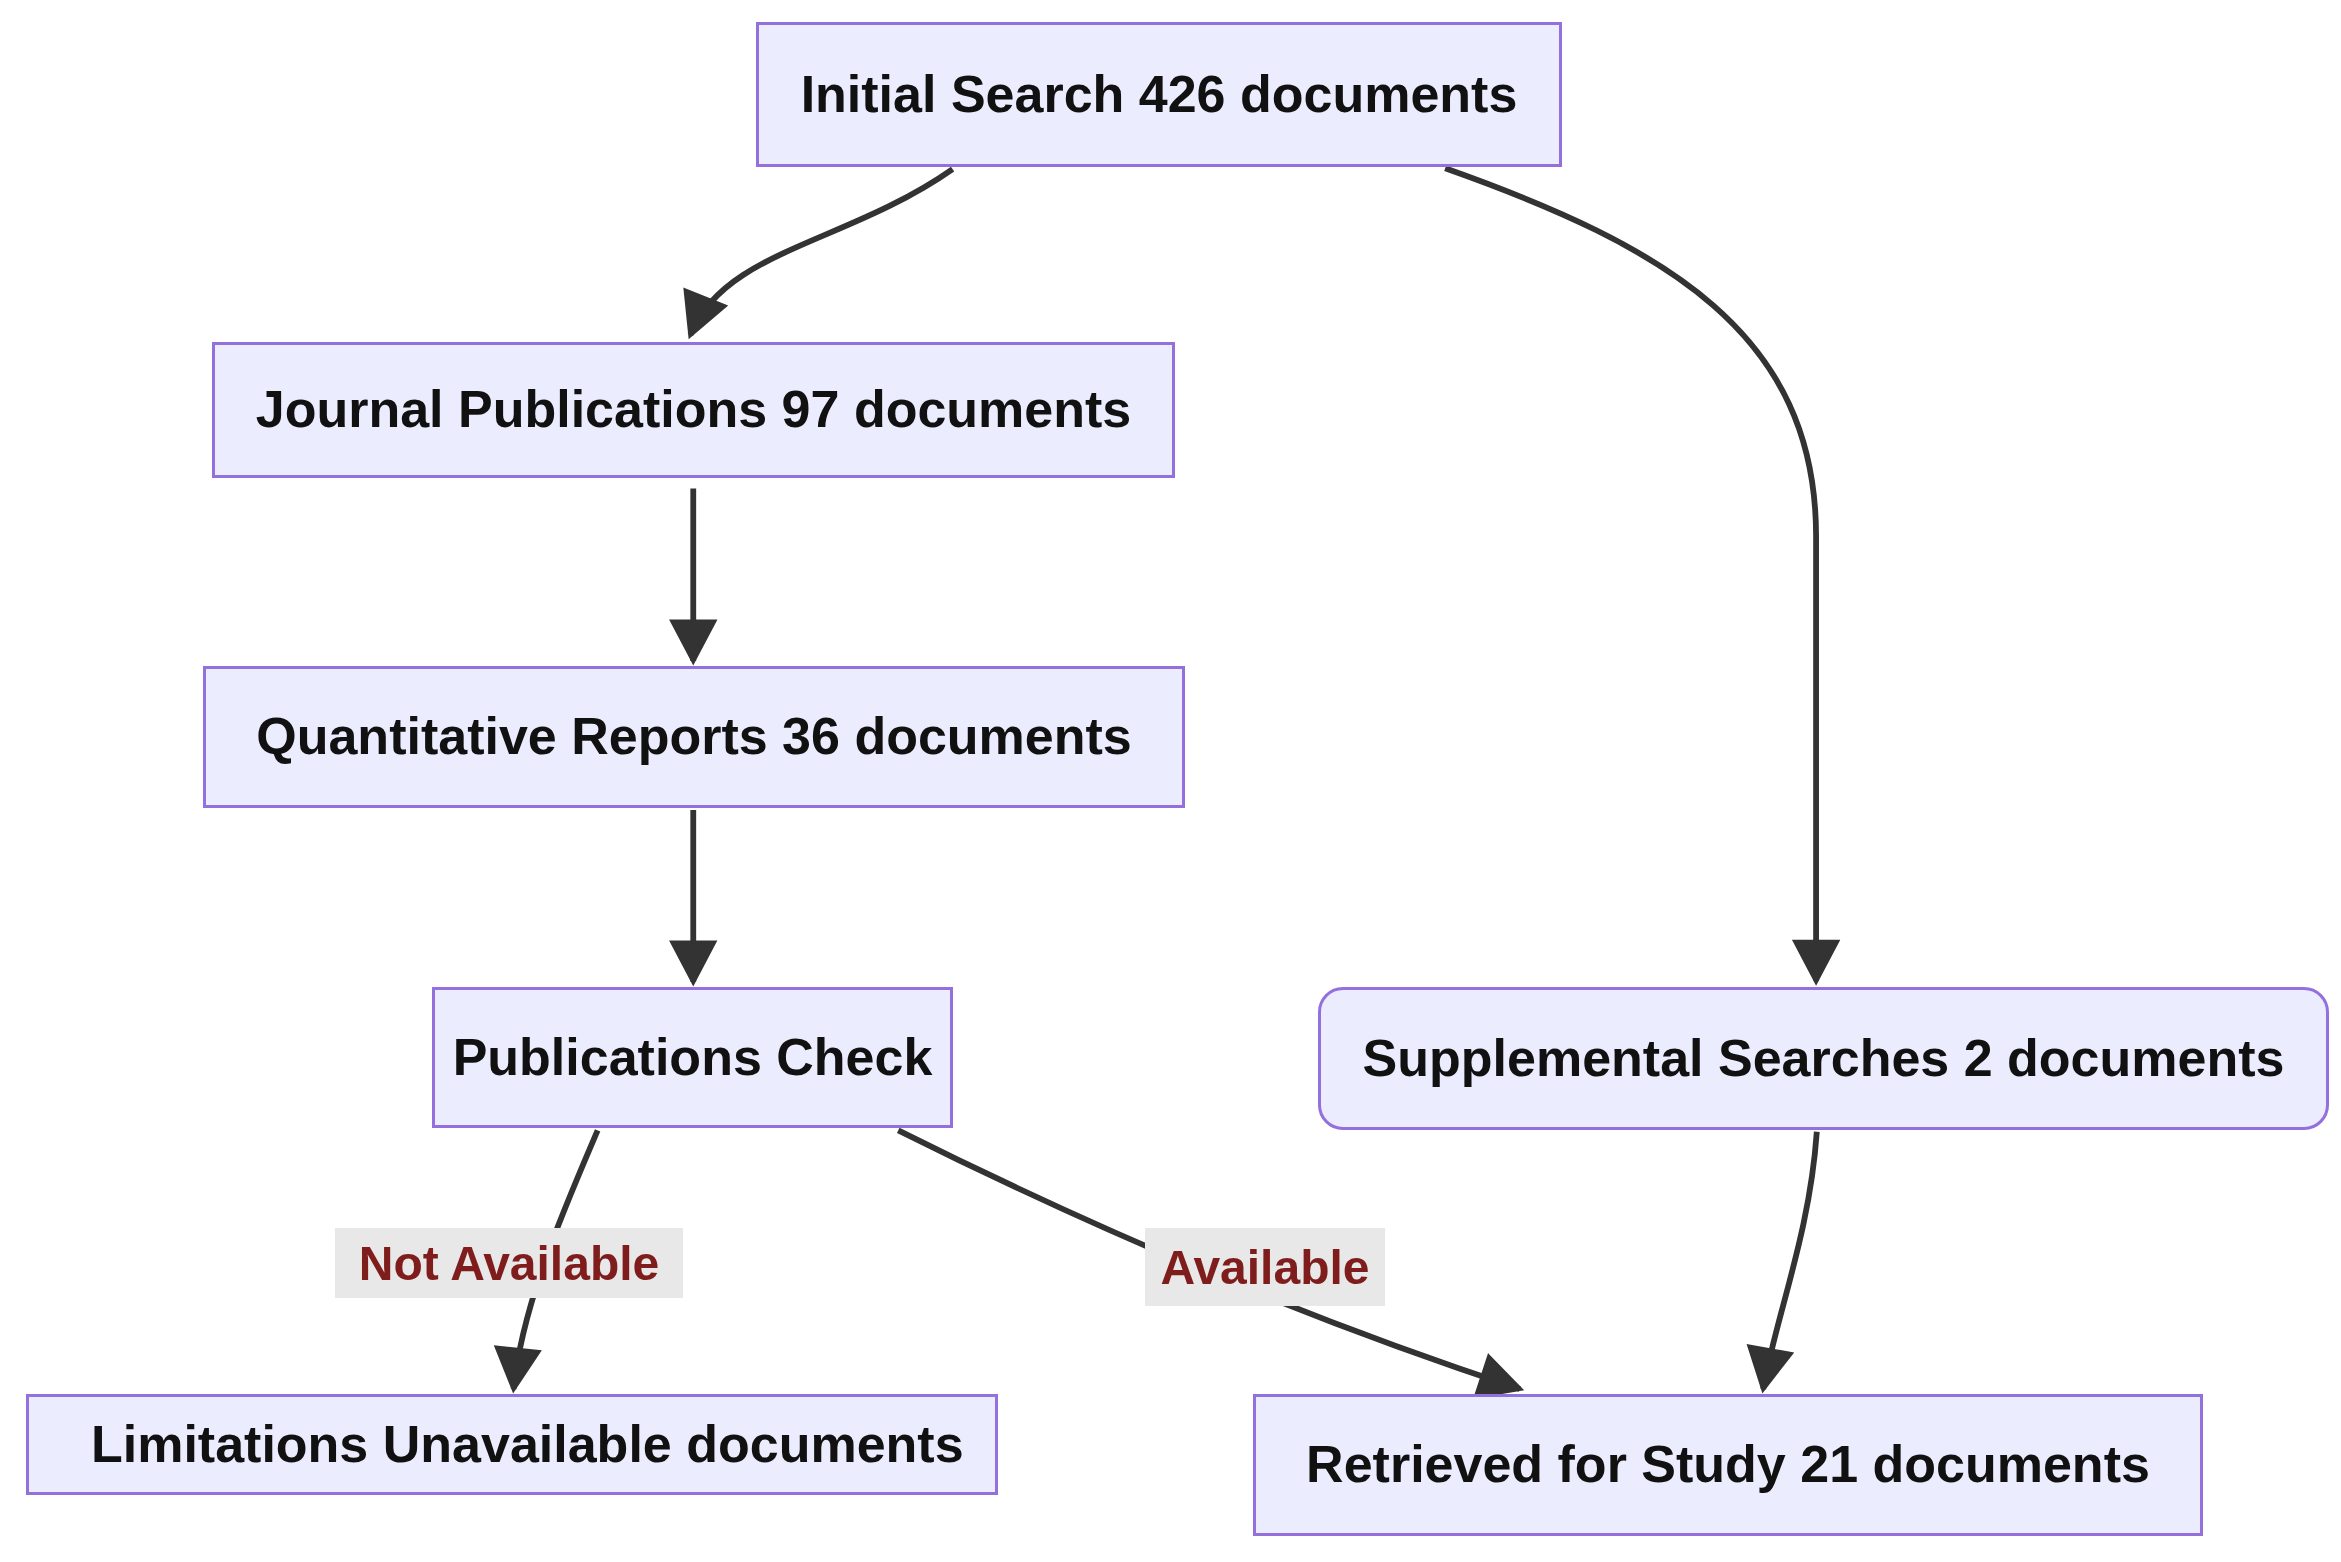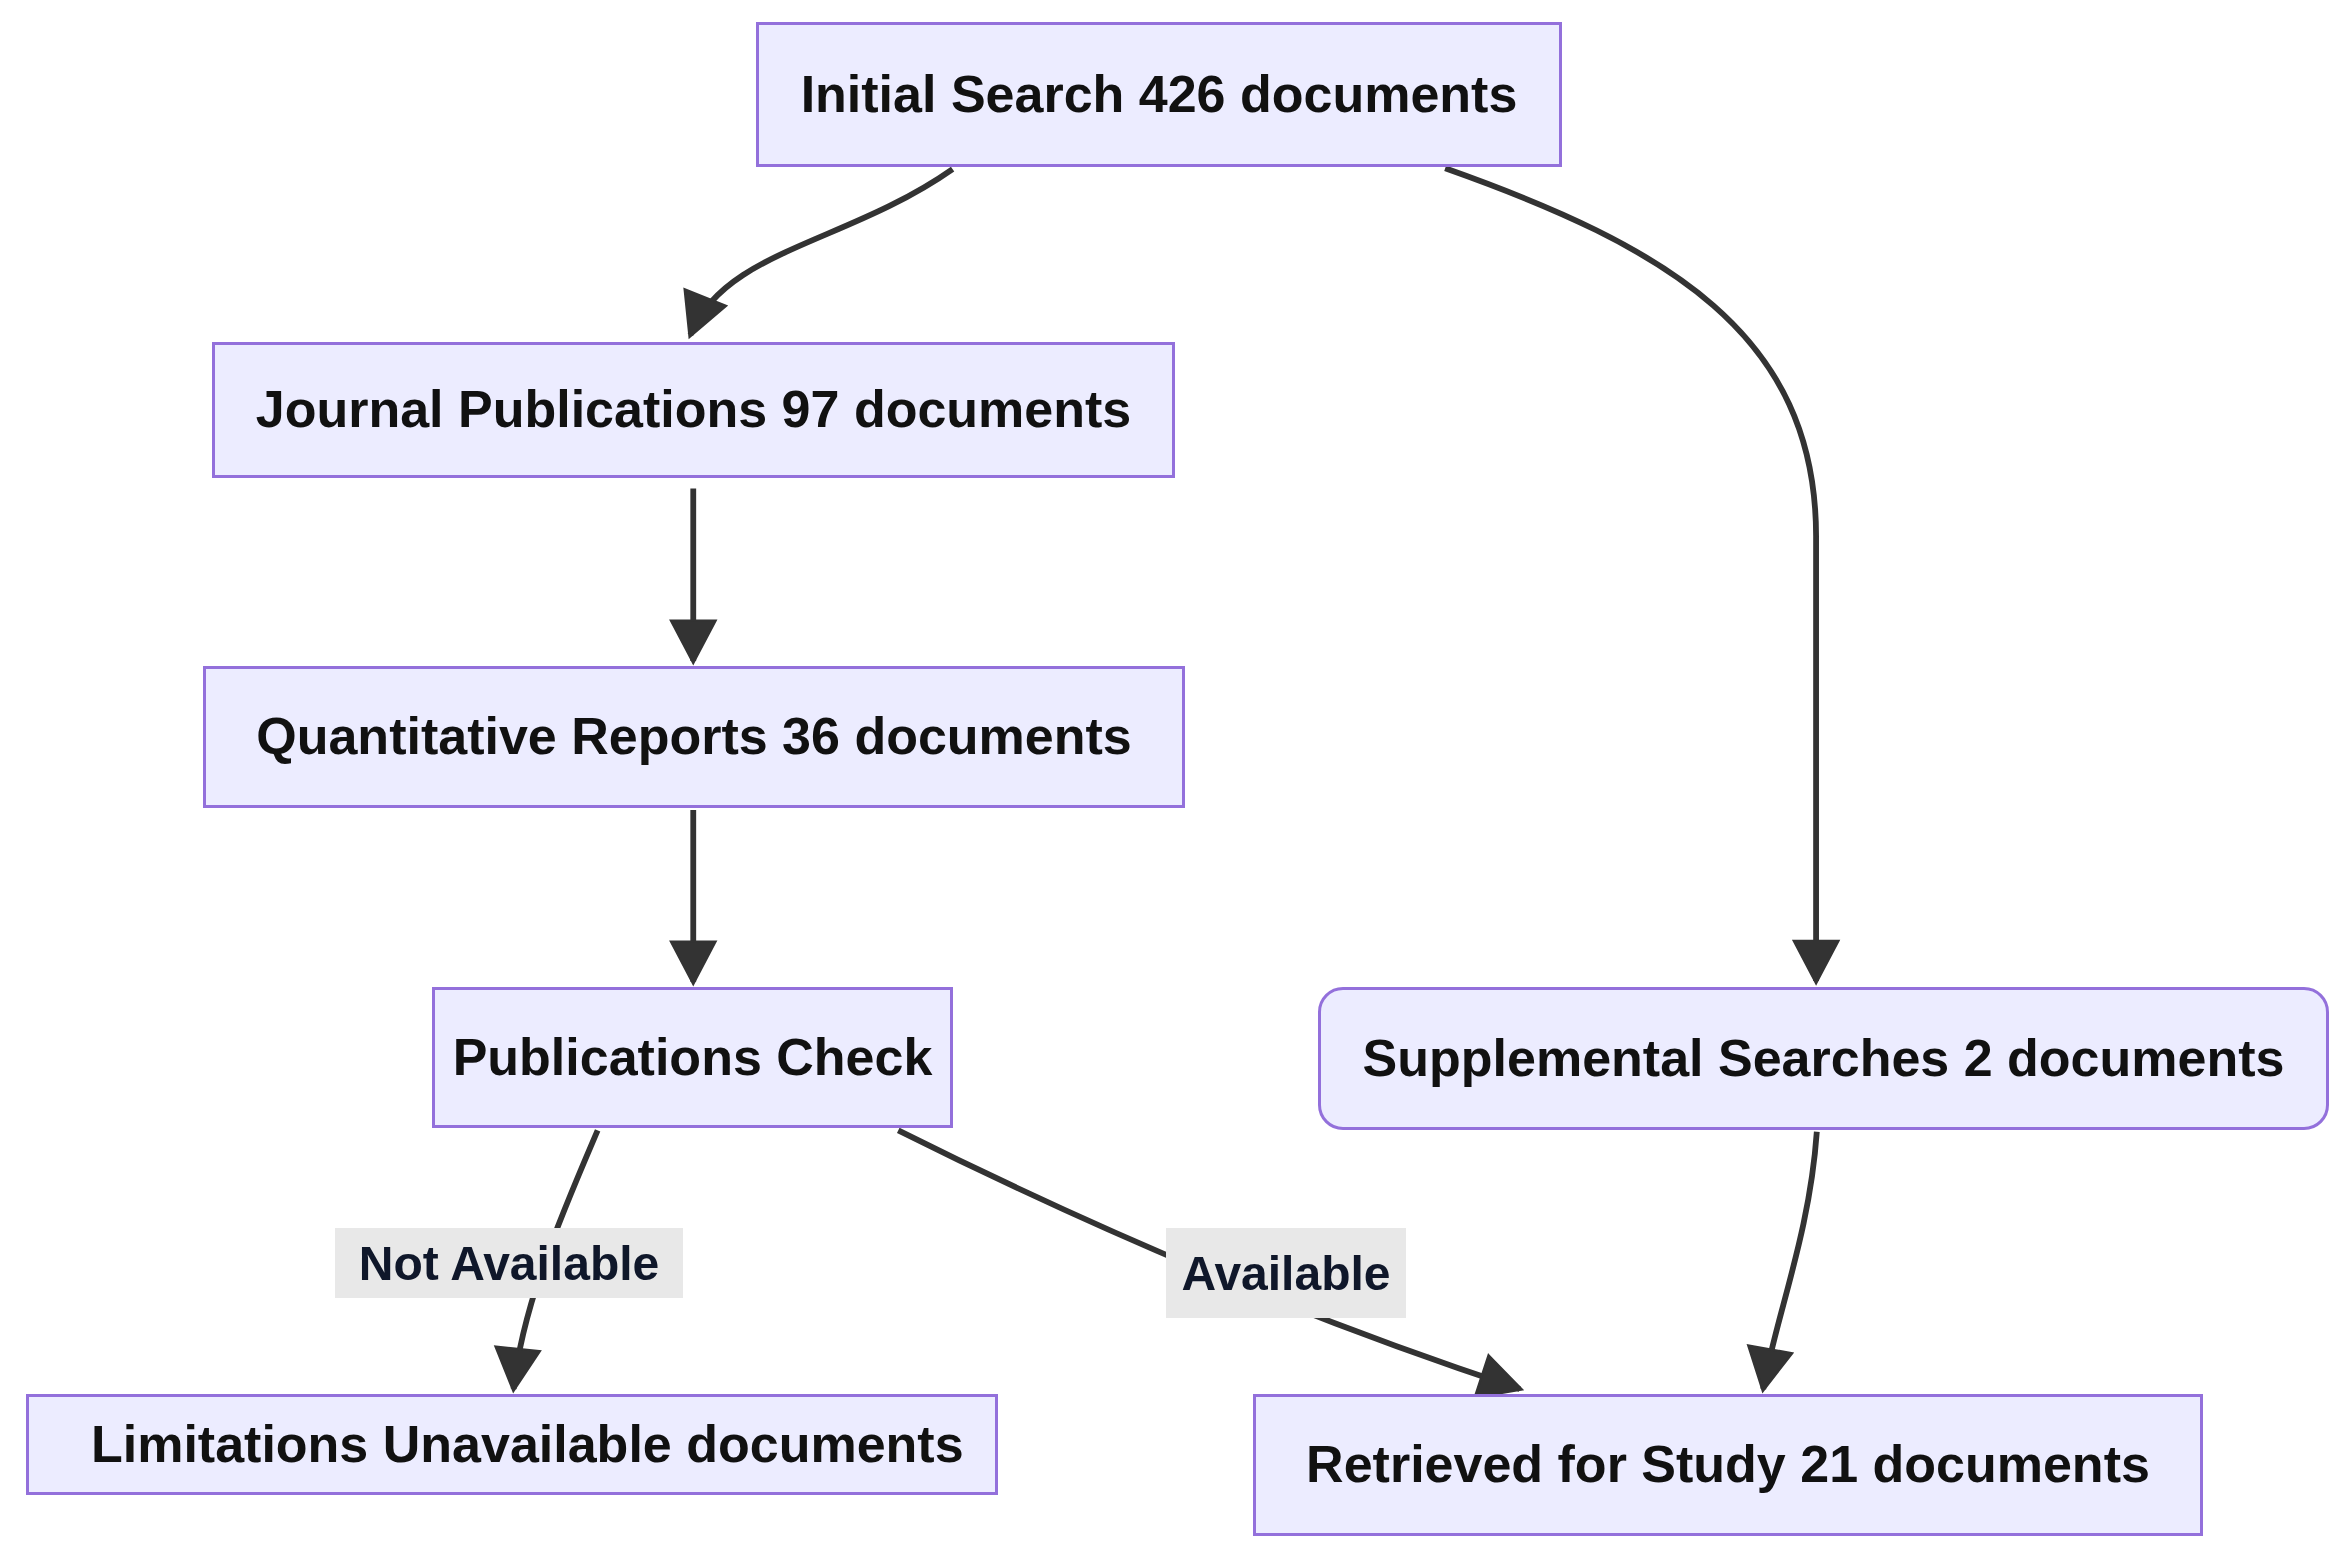--- a/index.html
+++ b/index.html
@@ -25,34 +25,34 @@
     line-height:1.15;
     padding:7.2px 14.5px;
   }
   .edge-label{
     position:absolute;
     box-sizing:border-box;
     background:#e8e8e8;
     display:flex;align-items:center;justify-content:center;
     text-align:center;
     font-size:48px;
-    color:#0f172a;
+    color:#7f1d1d;
     padding:2.9px 7.2px;
   }
   
   .n-initial      {left:756px; top:22px;   width:806px; height:145px;}
   .n-journal      {left:212px;  top:342px;  width:963px; height:136px;text-align:right;}
   .n-quantitative {left:203px;  top:666px;  width:982px; height:142px;}
   .n-availability {left:432px;  top:987px; width:521px;  height:141px;}
   .n-supplemental {left:1318px; top:987px; width:1011px; height:143px;border-radius:25px;}
   .n-limitations  {left:26px;   top:1394px; width:972px; height:101px;padding-left:45px;}
   .n-retrieved    {left:1253px; top:1394px; width:950px; height:142px;}
   
   .l-not-available{left:335px;  top:1228px; width:348px;  height:70px;}
-  .l-available    {left:1145px; top:1228px; width:240px;  height:90px;margin-left:21px;}
+  .l-available    {left:1145px; top:1228px; width:240px;  height:78px;}
 </style>
 </head>
 <body>
 
 <div class="canvas">
 
   <svg class="edges" viewBox="0 0 3233 2157" xmlns="http://www.w3.org/2000/svg" aria-hidden="true">
     <defs>
       <marker id="arrowhead" viewBox="0 0 12 12" refX="10.5" refY="6" markerWidth="74" markerHeight="74" markerUnits="userSpaceOnUse" orient="auto">
         <path d="M1.5,1 L11,6 L1.5,11 Z" fill="#333333" stroke="#333333" stroke-width="0.5"></path>

